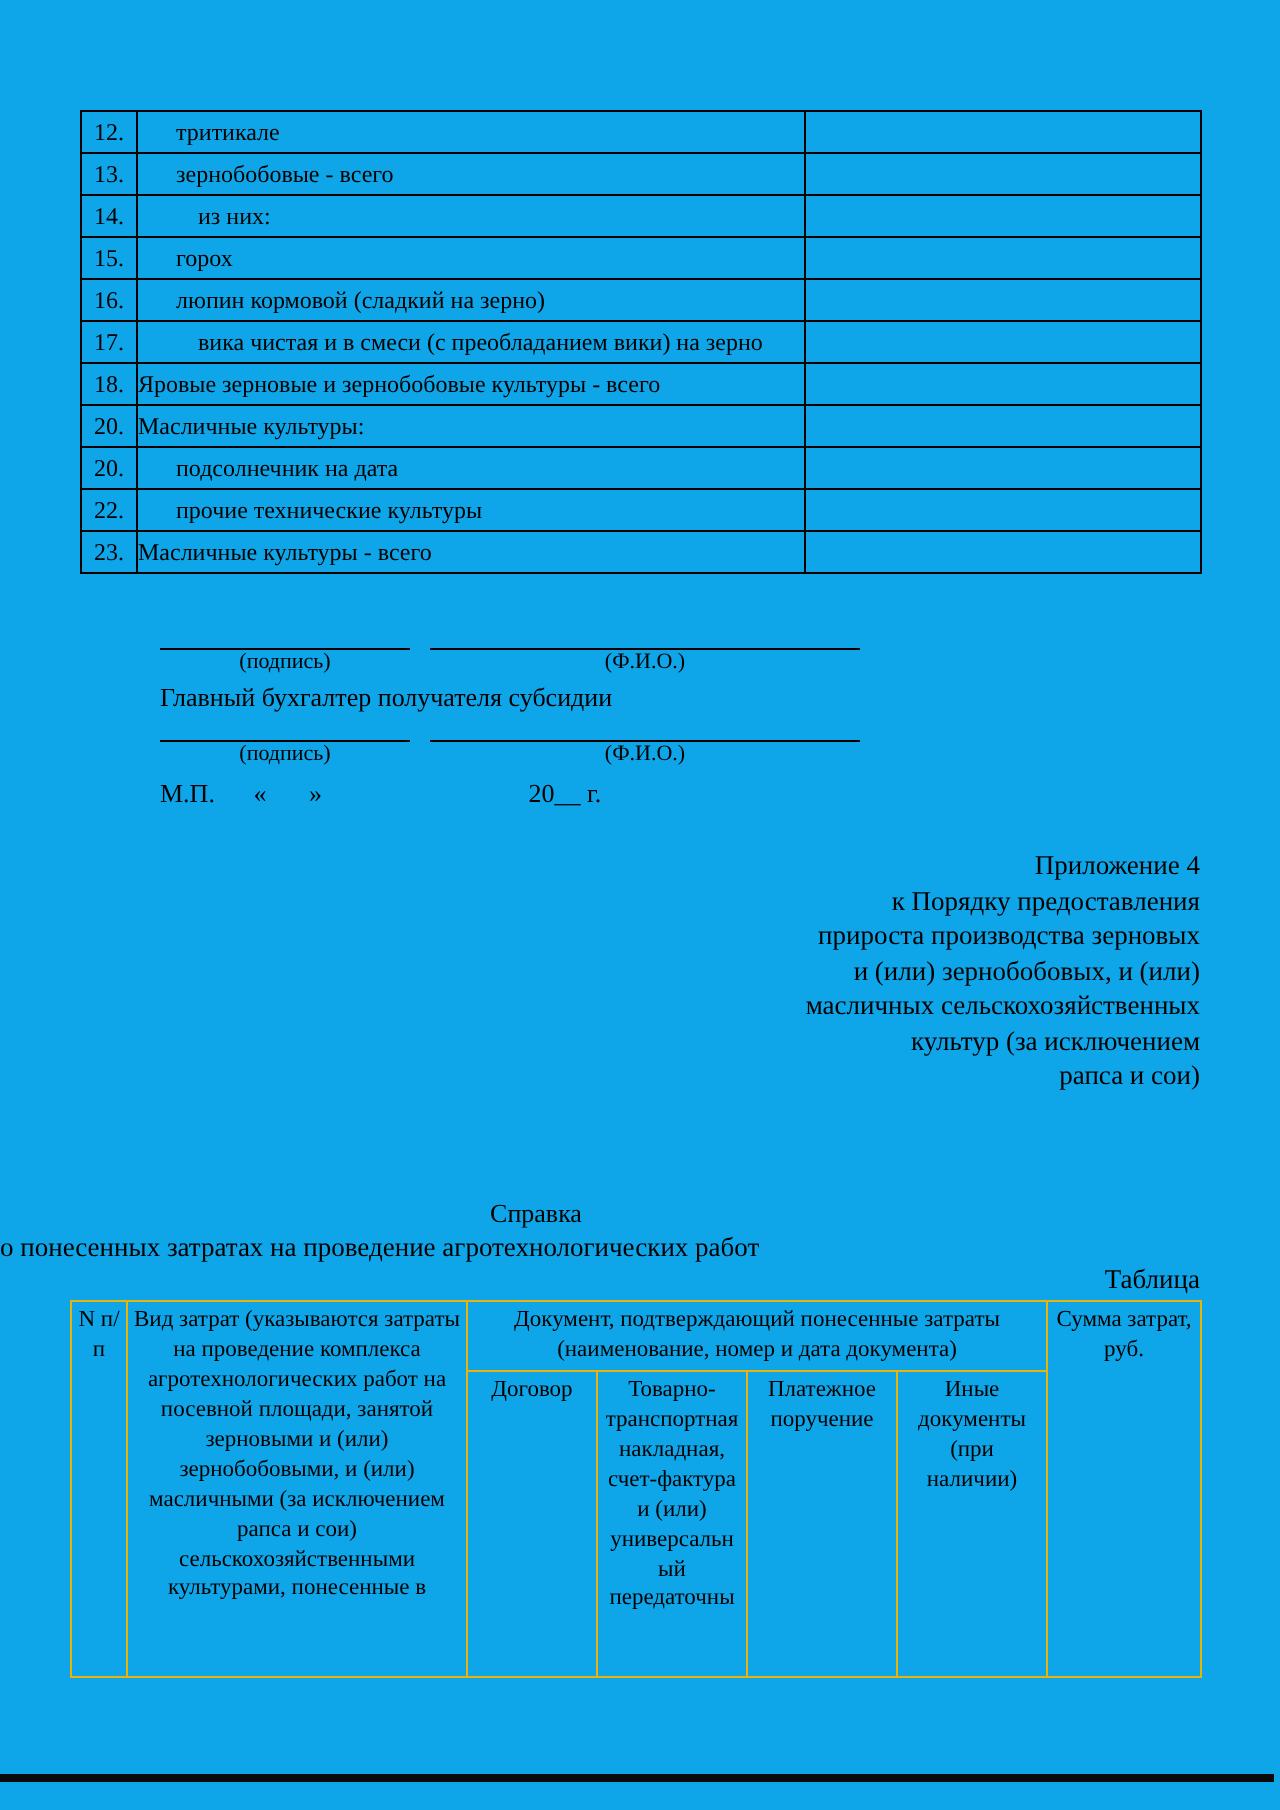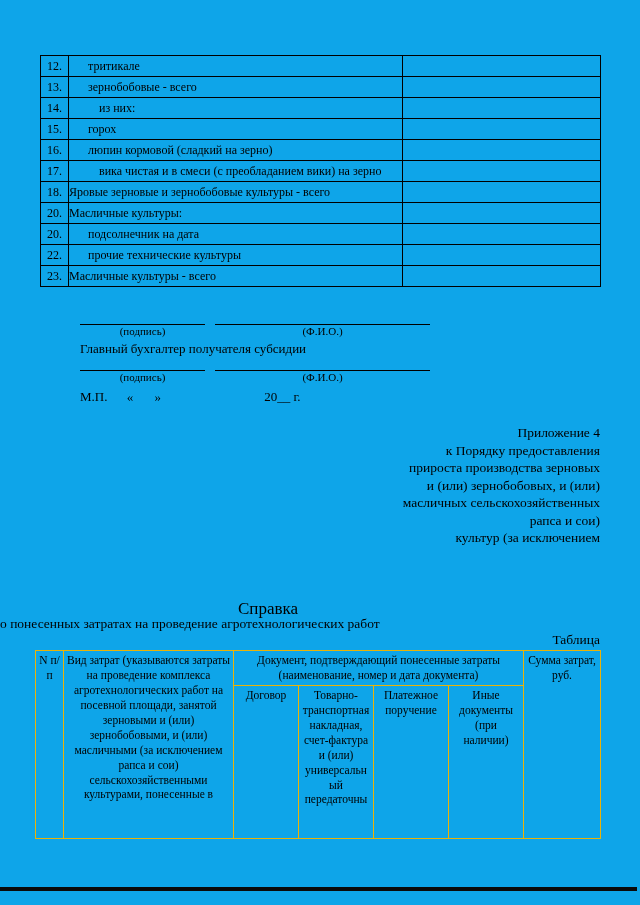--- a/index.html
+++ b/index.html
@@ -55,21 +55,21 @@
   .appendix {
     position: absolute; top: 424px; right: 40px;
     width: 300px;
     text-align: right;
     font-size: 13.5px; line-height: 17.5px;
   }
 
   
   .spravka-title {
     position: absolute; top: 599px; left: 0; width: 536px;
-    text-align: center; font-size: 17px;
+    text-align: center; font-size: 13px;
   }
   .spravka-subtitle {
     position: absolute; top: 616px; left: 0; width: 640px;
     text-align: left; font-size: 13.5px;
   }
   .table-caption {
     position: absolute; top: 632px; right: 40px;
     font-size: 13.5px;
   }
 
@@ -213,23 +213,23 @@
       <div class="appendix-line">к Порядку предоставления</div>
 
 
 
       <div class="appendix-line">прироста производства зерновых</div>
 
       <div class="appendix-line">и (или) зернобобовых, и (или)</div>
 
       <div class="appendix-line">масличных сельскохозяйственных</div>
 
+      <div class="appendix-line">культур (за исключением</div>
+
       <div class="appendix-line">рапса и сои)</div>
-
-      <div class="appendix-line">культур (за исключением</div>
     </div>
 
   <div class="spravka-title">Справка</div>
   <div class="spravka-subtitle">о понесенных затратах на проведение агротехнологических работ</div>
   <div class="table-caption">Таблица</div>
 
   <table class="costs-table">
     <colgroup>
       <col style="width:28px">
         <col style="width:170px">

